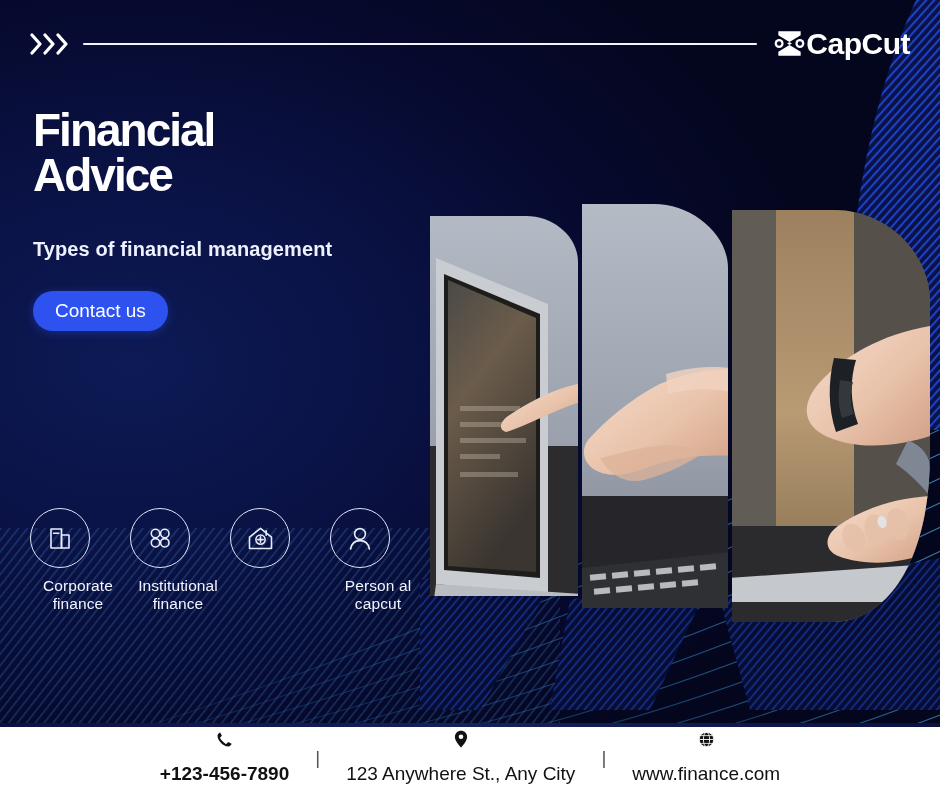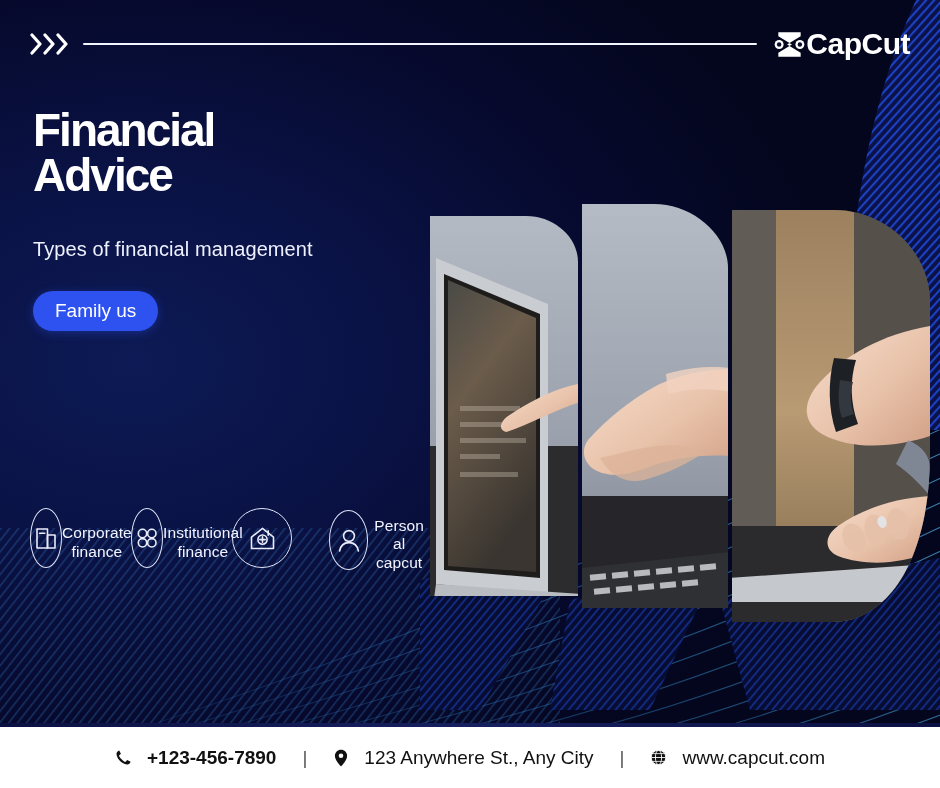--- a/index.html
+++ b/index.html
@@ -36,53 +36,53 @@
   .header {
     position:absolute; left:0; top:0; width:940px; height:88px;
     display:flex; align-items:center; padding:0 30px;
   }
   .chevrons { display:flex; align-items:center; gap:0px; flex:0 0 auto; }
   .chev { width:13px; height:22px; }
   .rule {
     flex:1 1 auto; height:2px; background:#f4f6ff; margin:0 16px 0 14px;
     border-radius:2px;
   }
-  .logo { display:flex; align-items:flex-end; gap:0; flex:0 0 auto; }
+  .logo { display:flex; align-items:flex-start; gap:0; flex:0 0 auto; }
   .logo-mark { width:33px; height:33px; }
   .logo-text {
     color:#ffffff; font-size:30px; font-weight:700; letter-spacing:-.5px;
     white-space:nowrap;
   }
 
   
   .hero { position:absolute; left:33px; top:108px; width:400px; }
   .title {
     color:#ffffff; font-size:46px; line-height:.98; font-weight:700;
     letter-spacing:-2px;
   }
   .title .l2 { display:block; }
   .subtitle {
-    margin-top:40px; color:#eef1ff; font-size:20px; font-weight:400;
+    margin-top:40px; color:#eef1ff; font-size:20px; font-weight:700;
     letter-spacing:.1px;
   }
   .cta {
     margin-top:30px; display:inline-block;
     background:#2d52f0; color:#ffffff;
     font-size:19px; font-weight:500;
     padding:10px 22px 11px; border-radius:22px;
     border:none; cursor:pointer; line-height:1;
     box-shadow:0 2px 10px rgba(45,82,240,.35);
   }
 
   
   .features {
     position:absolute; left:30px; top:508px; width:400px;
     display:flex; align-items:flex-start;
   }
-  .feature { width:101px; display:flex; flex-direction:row; align-items:center; }
+  .feature { width:101px; display:flex; flex-direction:column; align-items:flex-start; }
   .feature-circle {
     width:60px; height:60px; border:1.6px solid #dfe4f7; border-radius:50%;
     display:flex; align-items:center; justify-content:center;
   }
   .feature-label {
     margin-top:9px; color:#f2f4ff; font-size:15.5px; line-height:1.18;
     text-align:center; letter-spacing:.1px; width:96px;
   }
 
   
@@ -95,21 +95,21 @@
   .footer {
     position:absolute; left:0; bottom:0; width:940px; height:61px;
     background:#ffffff; display:flex; align-items:center; justify-content:center;
   }
   .footer-top-line {
     position:absolute; left:0; bottom:61px; width:940px; height:4px;
     background:linear-gradient(90deg,#0b1142,#16205f,#0b1142);
   }
   .f-item {
     display:flex; align-items:center; gap:15px;
-    color:#111111; font-size:19px; font-weight:500; white-space:nowrap;
+    color:#111111; font-size:19px; font-weight:500; white-space:nowrap;flex-direction:column;
   }
   .f-item.phone { font-weight:700; }
   .f-sep { color:#555; font-size:19px; margin:0 26px; }
   .f-icon { display:flex; align-items:center; }
 </style>
 </head>
 <body>
 
 <div id="poster">
 
@@ -207,21 +207,21 @@
       <span class="logo-text">CapCut</span>
     </div>
   </div>
 
   <div class="hero">
     <h1 class="title">
       <span class="l1">Financial</span>
       <span class="l2">Advice</span>
     </h1>
     <div class="subtitle">Types of financial management</div>
-    <button class="cta">Family us</button>
+    <button class="cta">Contact us</button>
   </div>
 
   <div class="features">
 
     <div class="feature">
       <span class="feature-circle">
         <svg width="30" height="30" viewBox="0 0 30 30" fill="none" stroke="#e9ecfb" stroke-width="1.6" stroke-linejoin="round">
           <rect x="6" y="6" width="10.5" height="19"></rect>
           <rect x="16.5" y="12" width="7.5" height="13"></rect>
           <line x1="8.5" y1="10.3" x2="13.8" y2="10.3" stroke-linecap="round"></line>
@@ -420,17 +420,17 @@
       <span class="f-icon">
         <svg width="17" height="17" viewBox="0 0 17 17" fill="none" stroke="#111111" stroke-width="1.25">
           <circle cx="8.5" cy="8.5" r="7.3" fill="#111111" stroke="none"></circle>
           <circle cx="8.5" cy="8.5" r="7.3" stroke="#ffffff" stroke-width="0.9" fill="none"></circle>
           <ellipse cx="8.5" cy="8.5" rx="3.1" ry="7.3" stroke="#ffffff" stroke-width="0.9" fill="none"></ellipse>
           <line x1="1.2" y1="8.5" x2="15.8" y2="8.5" stroke="#ffffff" stroke-width="0.9"></line>
           <line x1="2.6" y1="4.6" x2="14.4" y2="4.6" stroke="#ffffff" stroke-width="0.8"></line>
           <line x1="2.6" y1="12.4" x2="14.4" y2="12.4" stroke="#ffffff" stroke-width="0.8"></line>
         </svg>
       </span>
-      <span>www.capcut.com</span>
+      <span>www.finance.com</span>
     </span>
   </div>
 
 </div>
 
 </body></html>

